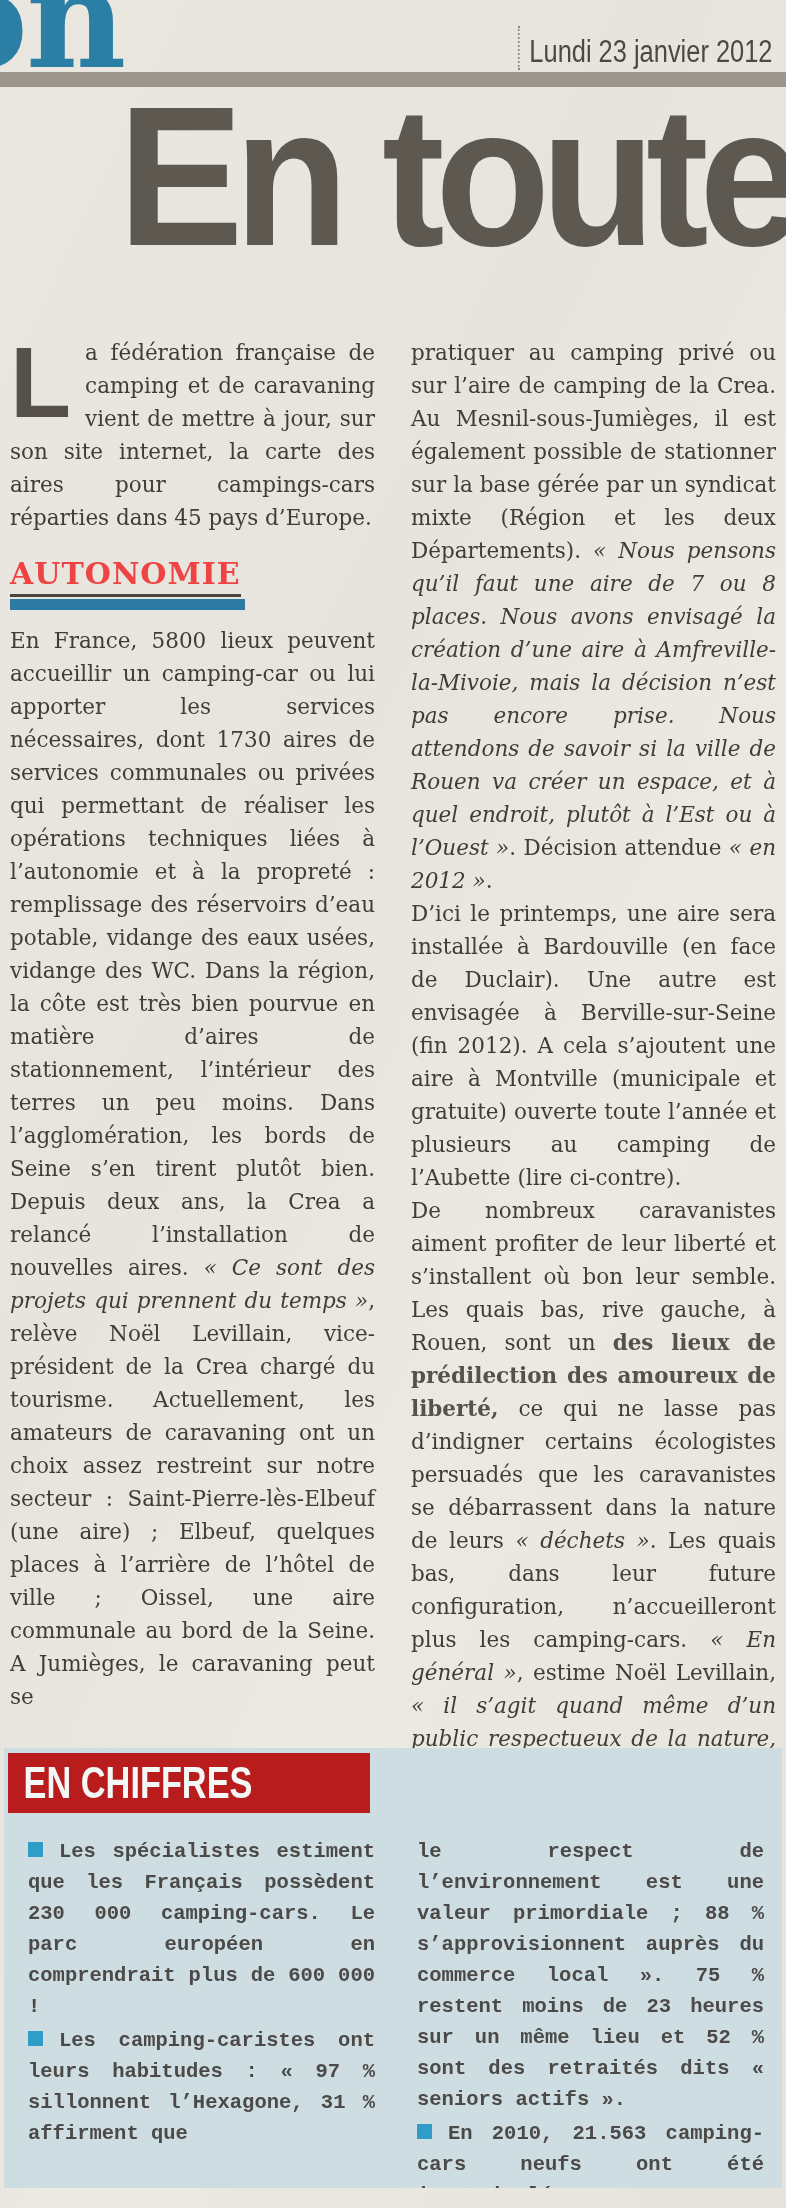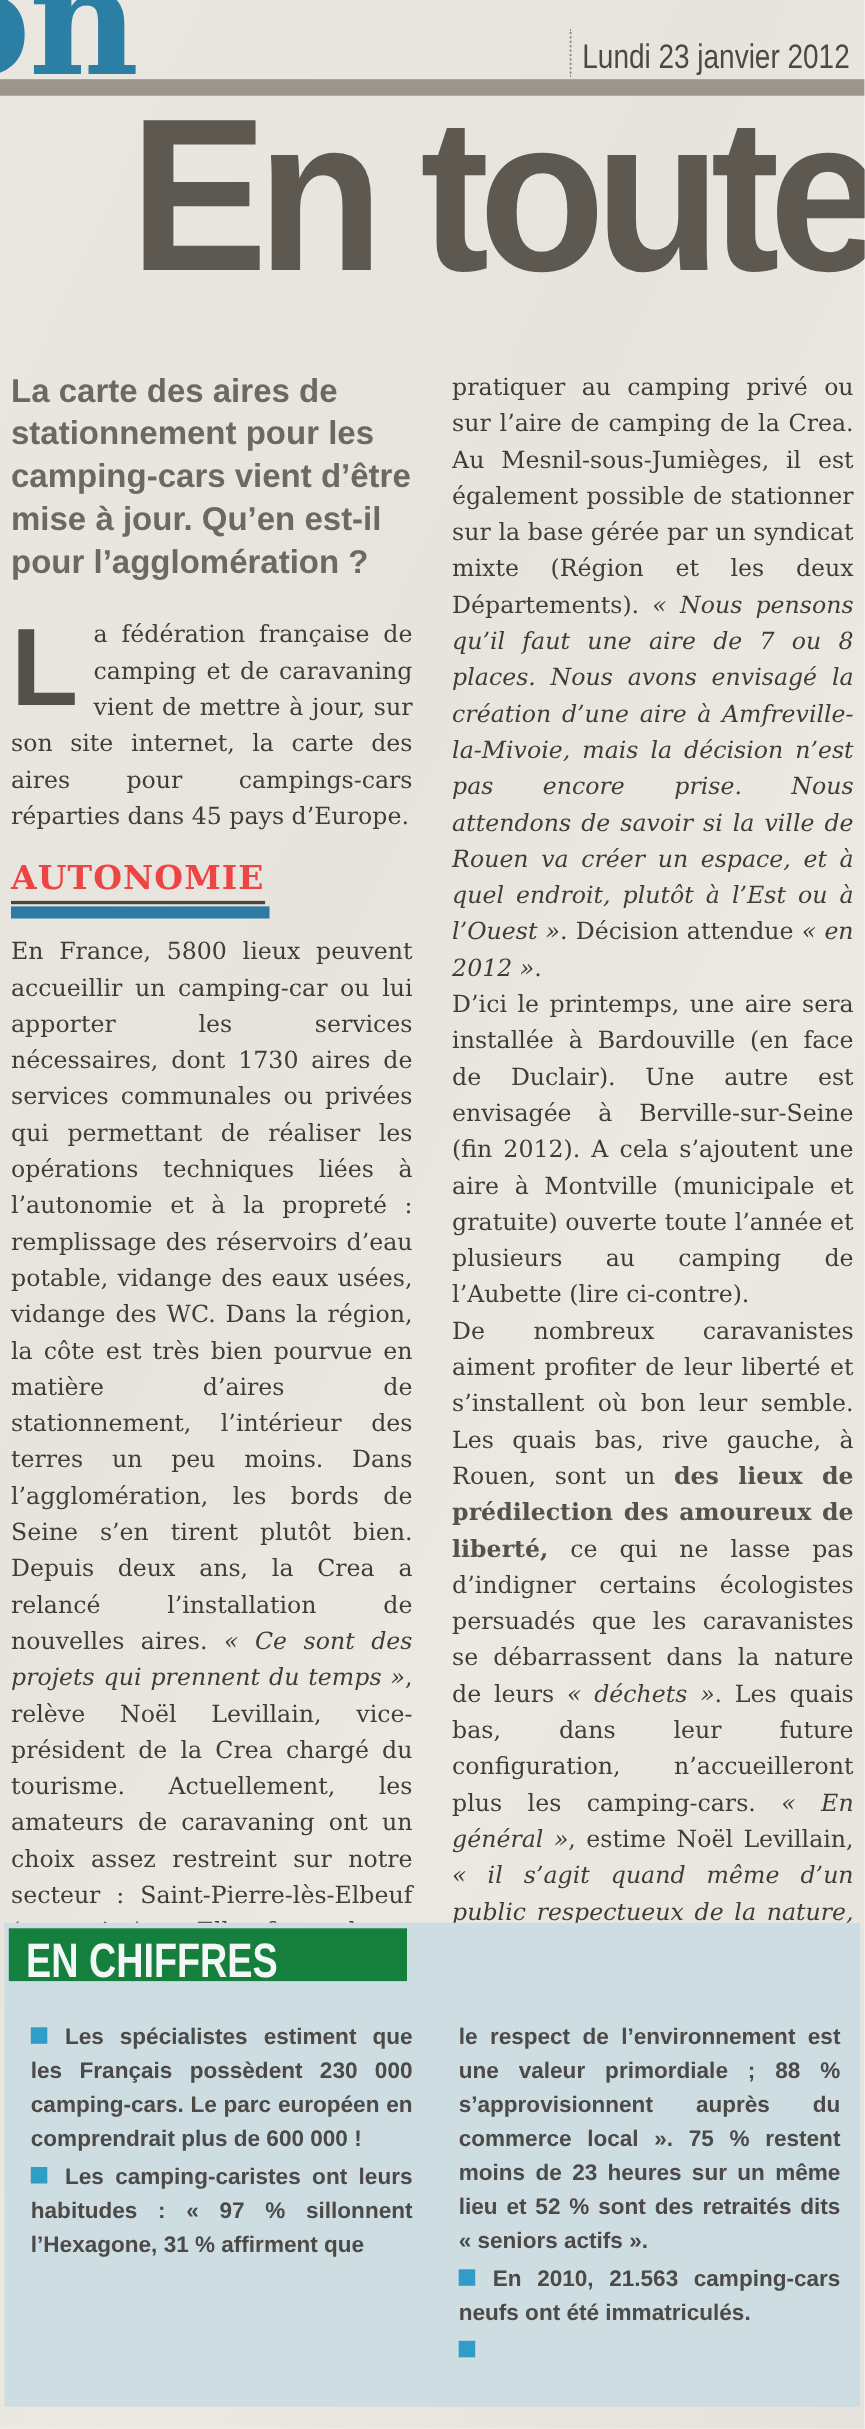--- a/index.html
+++ b/index.html
@@ -53,50 +53,49 @@
   .seg-i{font-style:italic;}
   .seg-b{font-weight:bold;color:#55524d;}
   .sig-rule{border-top:2px solid #2a2a2a;margin:42px 0 8px 0;width:100%;}
   .signature{text-align:right;font-size:24px;color:#3b3834;letter-spacing:1px;}
   
   .chiffres{
     position:absolute;top:1748px;left:4px;width:778px;height:440px;
     background:#cddde1;overflow:hidden;
   }
   .chiffres-bar{
-    position:absolute;top:5px;left:4px;width:362px;height:48px;background:#15803d;
+    position:absolute;top:5px;left:4px;width:362px;height:60px;background:#b91c1c;
   }
   .chiffres-title{
     font-weight:bold;font-size:44px;line-height:60px;color:#f3f7f6;
     padding-left:20px;white-space:nowrap;letter-spacing:0;
     transform:scaleX(.78);transform-origin:left center;display:block;
   }
   .chiffres-cols{position:absolute;top:88px;left:24px;width:736px;display:flex;gap:42px;}
   .cbody{
     width:347px;flex:0 0 347px;
     font-weight:bold;font-size:20.5px;line-height:31px;color:#4c4a48;text-align:justify;
   }
-  .cbody p{margin:0 0 3px 0;}
+  .cbody p{margin:0 0 3px 0;font-family:Liberation Mono, monospace;}
   .bullet{
     display:inline-block;width:15px;height:15px;background:#2f9dc8;
     margin-right:16px;vertical-align:baseline;
   }
 </style>
 </head>
 <body>
 
 <div class="masthead">on</div>
 <div class="date-block">Lundi 23 janvier 2012</div>
 <div class="top-rule"></div>
 
 <div class="headline">En toute</div>
 
 <div class="article">
   <div class="colmn">
-    <p class="lede">La carte des aires de stationnement pour les camping-cars vient d’être mise à jour. Qu’en est-il pour l’agglomération ?</p>
     <div class="bodytext">
       <span class="dropcap">L</span><span>a fédération française de camping et de caravaning vient de mettre à jour, sur son site internet, la carte des aires pour campings-cars réparties dans 45 pays d’Europe.</span>
     </div>
     <div class="subhead-wrap">
       <span class="subhead">AUTONOMIE</span>
       <div class="subhead-bar"></div>
     </div>
     <div class="bodytext">
       <p><span class="seg-n">En France, 5800 lieux peuvent accueillir un camping-car ou lui apporter les services nécessaires, dont 1730 aires de services communales ou privées qui permettant de réaliser les opérations techniques liées à l’autonomie et à la propreté : remplissage des réservoirs d’eau potable, vidange des eaux usées, vidange des WC. Dans la région, la côte est très bien pourvue en matière d’aires de stationnement, l’intérieur des terres un peu moins. Dans l’agglomération, les bords de Seine s’en tirent plutôt bien. Depuis deux ans, la Crea a relancé l’installation de nouvelles aires. </span><span class="seg-i">« Ce sont des projets qui prennent du temps »</span><span class="seg-n">, relève Noël Levillain, vice-président de la Crea chargé du tourisme. Actuellement, les amateurs de caravaning ont un choix assez restreint sur notre secteur : Saint-Pierre-lès-Elbeuf (une aire) ; Elbeuf, quelques places à l’arrière de l’hôtel de ville ; Oissel, une aire communale au bord de la Seine. A Jumièges, le caravaning peut se</span></p>
     </div>

